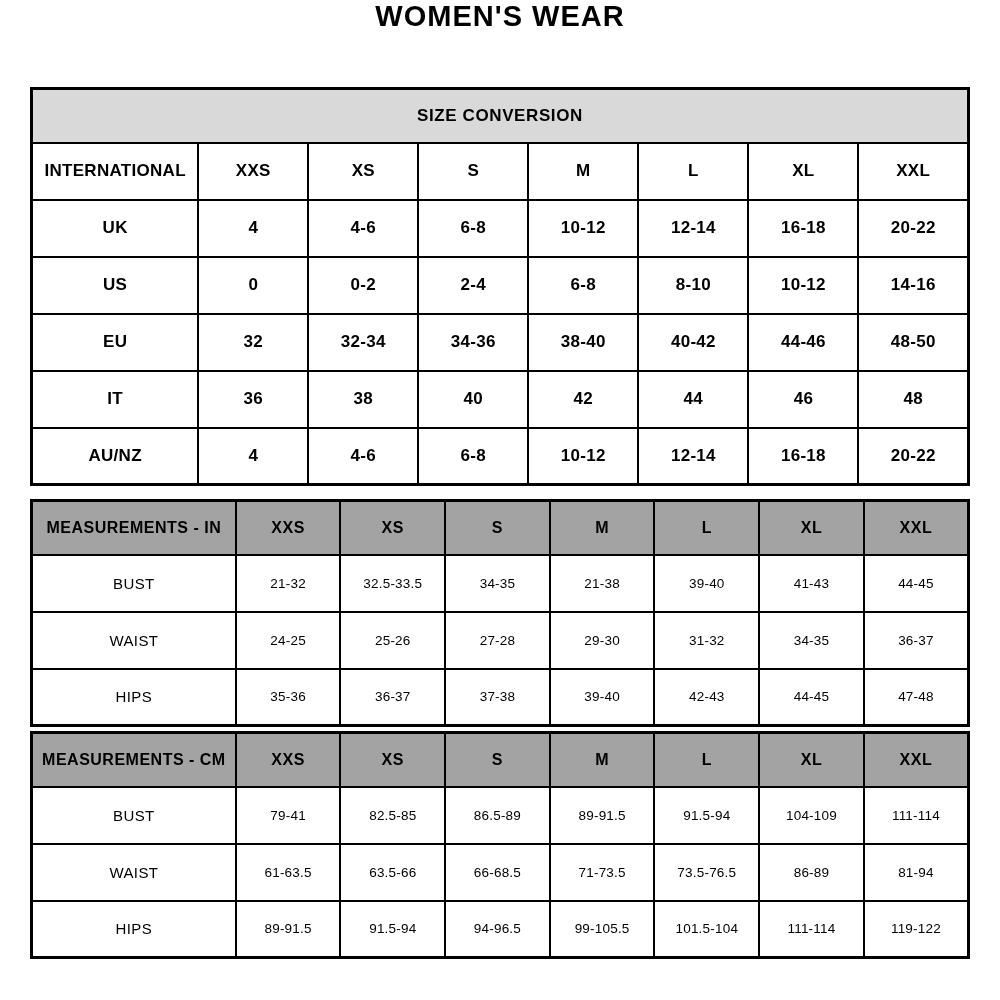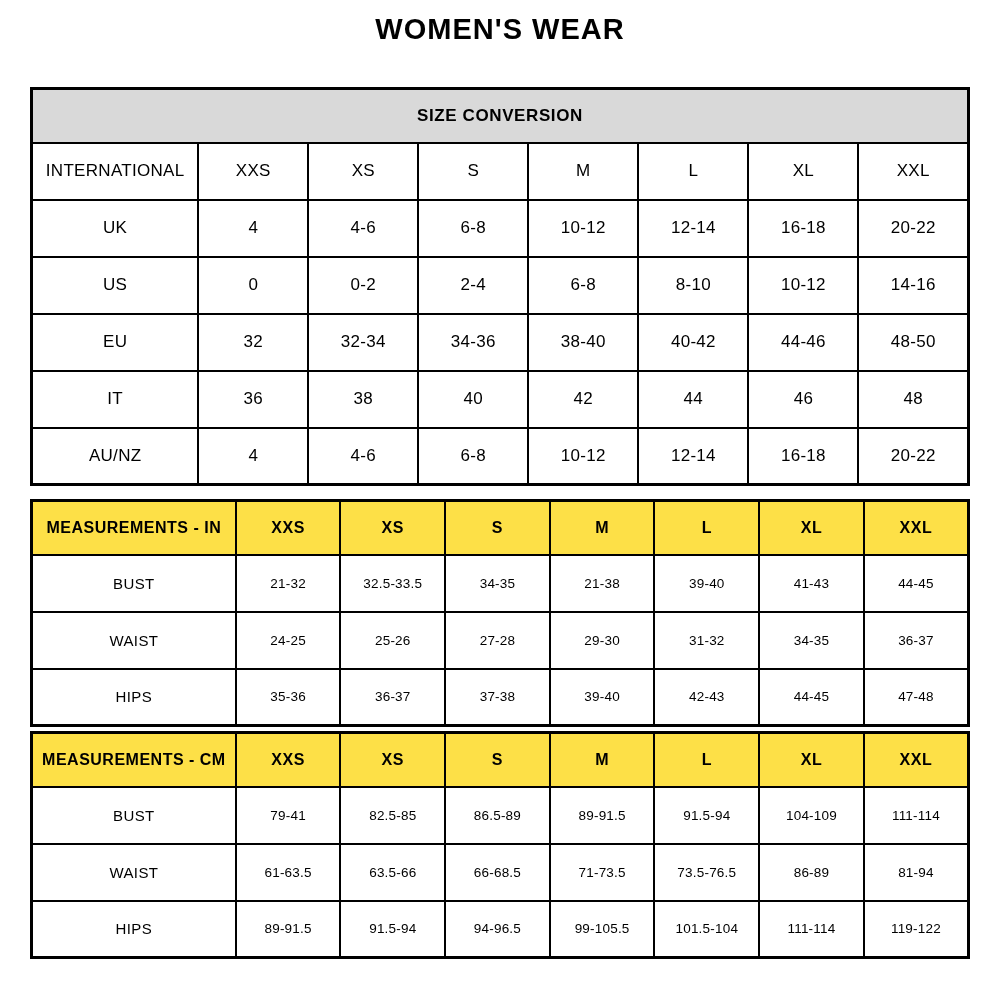--- a/index.html
+++ b/index.html
@@ -9,21 +9,21 @@
     font-family: "Liberation Sans", sans-serif;
     color: #000000;
     overflow: hidden;
   }
   .page { width: 1000px; height: 1000px; }
   .page-title {
     text-align: center;
     font-size: 29px;
     font-weight: 700;
     letter-spacing: 1px;
-    padding-top: 13px;
+    padding-top: 0;
     height: 55px;
   }
   table {
     width: 940px;
     margin: 0 auto;
     border-collapse: collapse;
     table-layout: fixed;
     text-align: center;
   }
   table, th, td { border: 2px solid #000000; }
@@ -31,30 +31,30 @@
   td, th { vertical-align: middle; overflow: hidden; }
 
   
   .t-conv .table-title-cell {
     background: #d9d9d9;
     height: 54px;
     font-weight: 700;
     font-size: 17px;
     letter-spacing: 0.6px;
   }
-  .t-conv td { height: 57px; font-size: 17px; letter-spacing: 0.3px; }
+  .t-conv td { height: 57px; font-size: 17px; letter-spacing: 0.3px; font-weight: bold; }
   .t-conv col.c-label { width: 17.8%; }
   .t-conv col.c-size  { width: 11.742%; }
 
   
   .t-meas { margin-top: 13px; }
   .t-meas col.c-label { width: 21.8%; }
   .t-meas col.c-size  { width: 11.171%; }
   .t-meas .head-row td {
-    background: #fde047;
+    background: #a3a3a3;
     height: 54px;
     font-weight: 700;
     font-size: 16px;
     letter-spacing: 0.5px;
   }
   .t-meas td { height: 57px; font-size: 13.5px; letter-spacing: 0.2px; }
   .t-meas td.row-label { font-size: 15px; letter-spacing: 0.4px; }
   .t-meas-cm { margin-top: 4px; }
 </style>
 </head>

